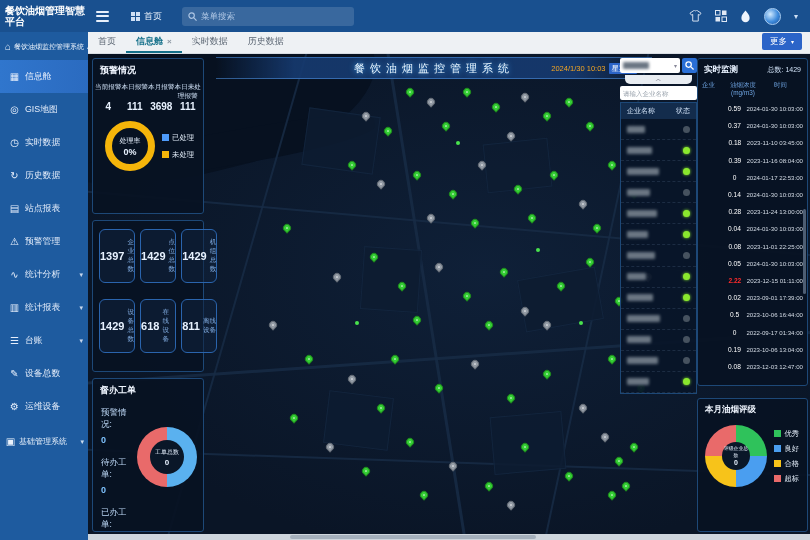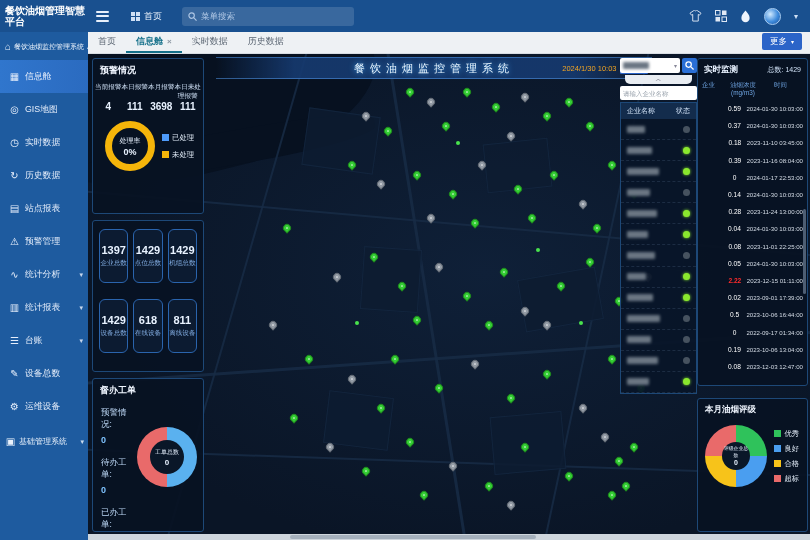--- a/index.html
+++ b/index.html
@@ -47,21 +47,21 @@
   .pin::after { content:""; position:absolute; inset:2px; border-radius:50%; background:rgba(255,255,255,.55); }
   .pin.g { background:#35cf35; border:1px solid #1f8a1f; }
   .pin.x { background:#949ca6; border:1px solid #636b75; }
   .pin.d { width:4px; height:4px; border-radius:50%; background:#49e34d; border:none; transform:none; }
   .pin.d::after { display:none; }
 
   .banner { position:absolute; left:128px; top:3px; width:436px; height:22px; z-index:6; display:flex; align-items:center; justify-content:center;
             background:linear-gradient(90deg,rgba(16,44,84,0),rgba(22,58,112,.9) 18%,rgba(22,58,112,.9) 82%,rgba(16,44,84,0));
             border-top:1px solid rgba(80,150,230,.55); border-bottom:1px solid rgba(80,150,230,.55); }
   .banner-title { font-size:11px; letter-spacing:5px; color:#e8f6ff; text-shadow:0 0 6px #3fa9ff; }
-  .banner-date { position:absolute; right:4px; top:5px; display:flex; align-items:center; gap:3px; font-size:7.5px; color:#f5a623; white-space:nowrap; }
+  .banner-date { position:absolute; right:15px; top:5px; display:flex; align-items:center; gap:3px; font-size:7.5px; color:#f5a623; white-space:nowrap; }
   .weekday { background:#2b64c8; color:#fff; padding:0.5px 3px; border-radius:1px; }
 
   
   .panel { position:absolute; background:rgba(7,18,34,.93); border:1px solid #1d4877; border-radius:3px; z-index:10; }
   .p-title { font-size:9px; font-weight:bold; padding:5px 7px 3px; color:#f0f6ff; }
 
   
   .astats { display:flex; padding:3px 2px 0; }
   .astat { flex:1; text-align:center; }
   .astat .al { font-size:6.6px; color:#cfe0f5; line-height:1.3; min-height:17px; }
@@ -70,21 +70,21 @@
   .ring { width:50px; height:50px; border-radius:50%; border:7px solid #f5b50a; margin-left:7px;
           display:flex; flex-direction:column; align-items:center; justify-content:center; }
   .ring .rl { font-size:7px; } .ring .rv { font-size:9px; font-weight:bold; margin-top:1px; }
   .legend { margin-left:auto; display:flex; flex-direction:column; gap:7px; padding-right:4px; }
   .legend-item { display:flex; align-items:center; gap:3px; font-size:7.3px; color:#dfe9f5; }
   .sq { width:7px; height:7px; flex:none; }
 
   
   .dgrid { display:grid; grid-template-columns:repeat(3,1fr); gap:16px 5px; padding:8px 6px 0; }
   .dbox { border:1px solid #2a64ad; border-radius:6px; background:rgba(16,34,62,.55); height:54px;
-          display:flex; flex-direction:column; align-items:center; justify-content:center; gap:3px; }
+          display:flex; flex-direction:row; align-items:center; justify-content:center; gap:3px; }
   .dbox .dv { font-size:11px; font-weight:bold; }
   .dbox .dl { font-size:6.6px; color:#7fa9dd; }
 
   
   .wo-body { display:flex; padding:7px 5px 0 8px; }
   .wo-left { display:flex; flex-direction:column; gap:12px; }
   .wrow .wl { font-size:8.5px; color:#bcd7f5; }
   .wrow .wv { font-size:9px; font-weight:bold; color:#7fc3ff; margin-top:4px; }
   .wo-donut { width:60px; height:60px; border-radius:50%; margin:20px 1px 0 auto; position:relative; flex:none; }
   .wo-hole { position:absolute; inset:13px; background:#0a1728; border-radius:50%;

